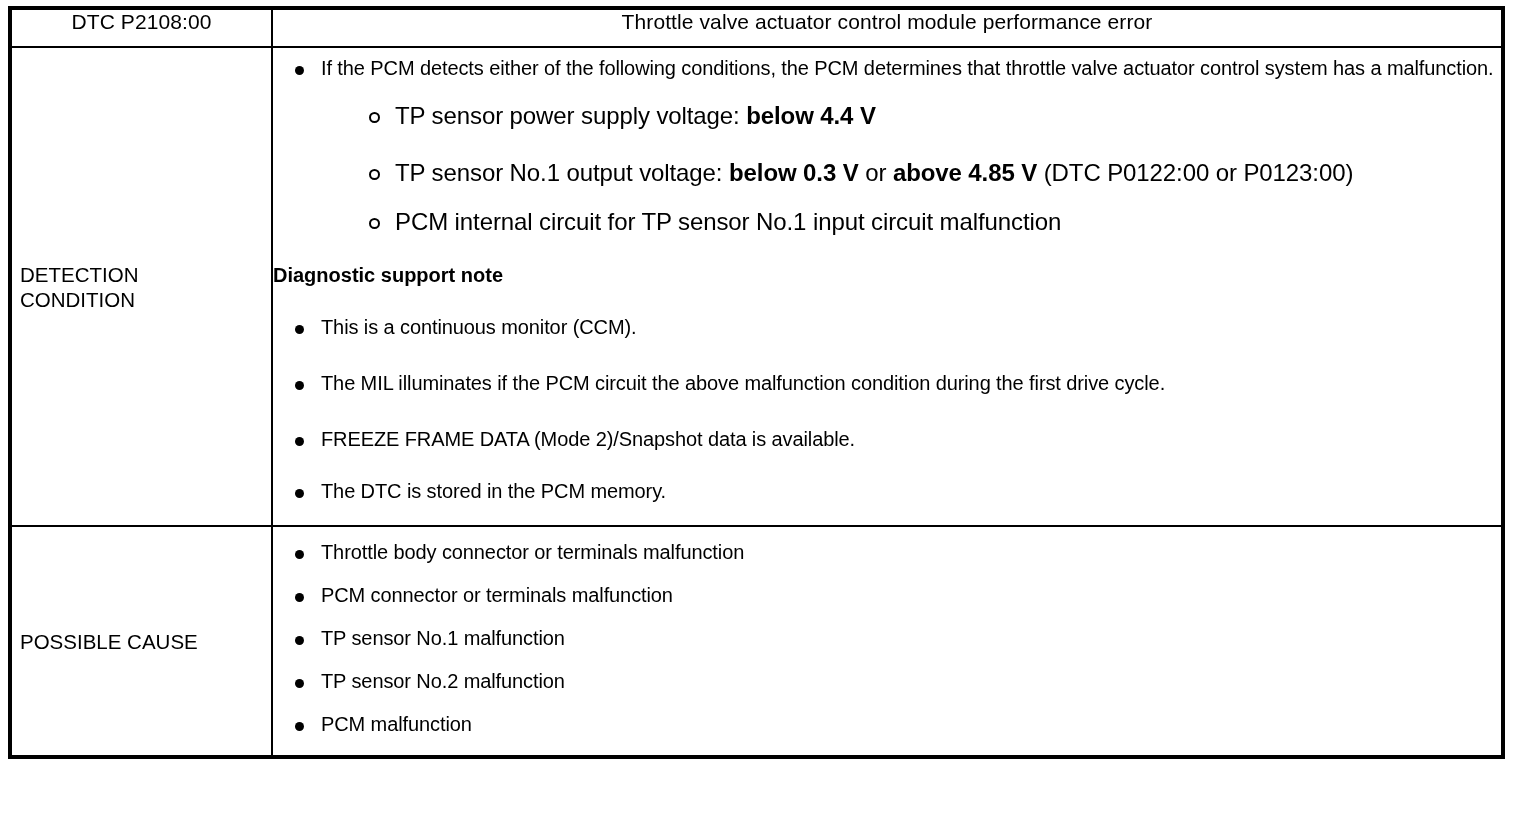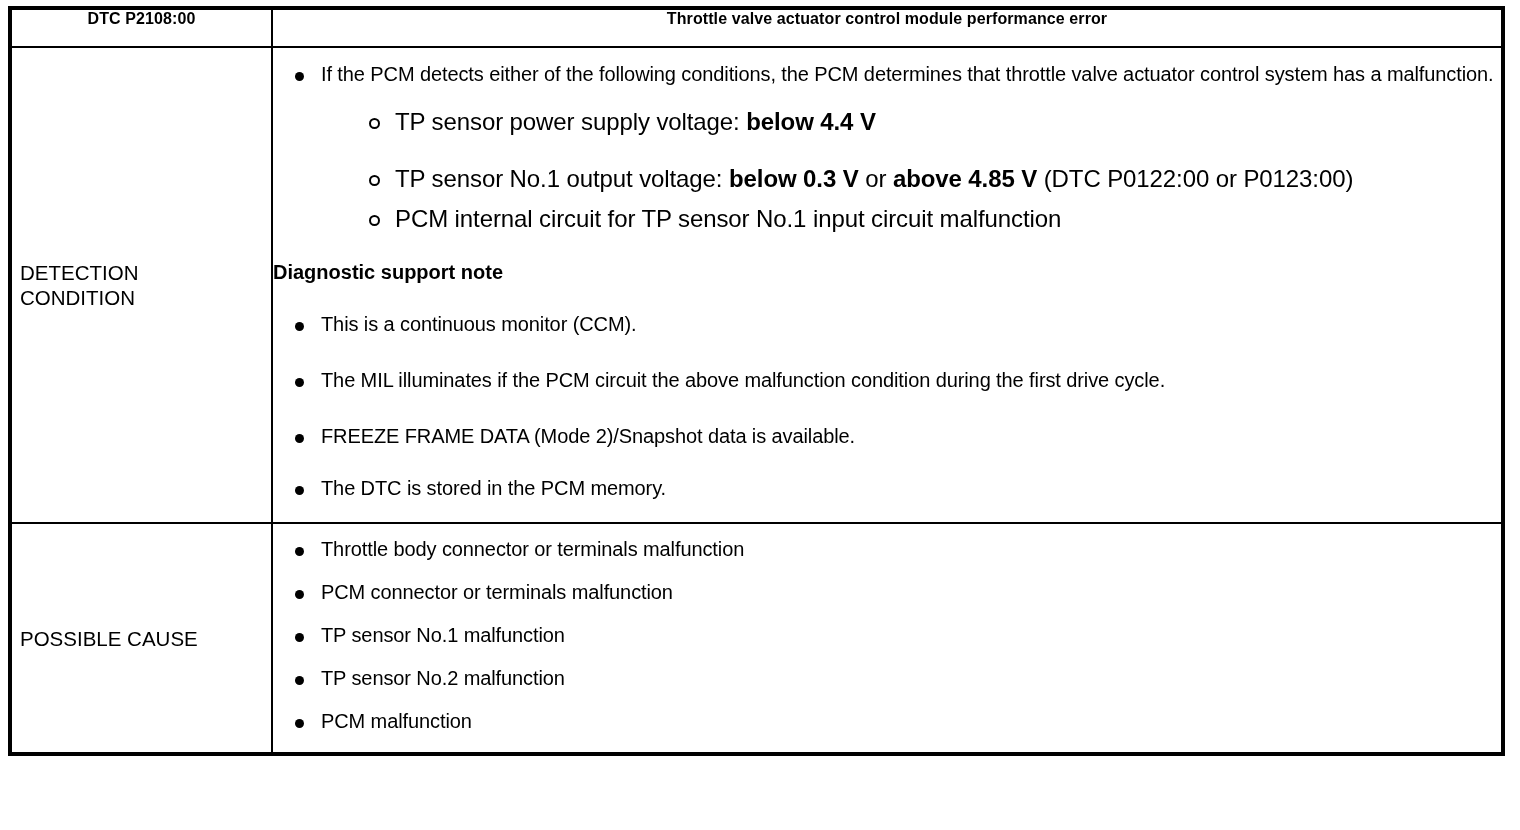--- a/index.html
+++ b/index.html
@@ -38,22 +38,22 @@
     vertical-align: top;
     padding: 0;
     background: #fff;
   }
   .col-label { width: 262px; }
 
   
   .hdr-code,
   .hdr-title {
     text-align: center;
-    font-weight: bold;
-    font-size: 16px;
+    font-weight: normal;
+    font-size: 21px;
     letter-spacing: 0.1px;
     height: 36px;
     vertical-align: middle;
     white-space: nowrap;
   }
   .hdr-code { padding: 4px 0 6px 0; }
   .hdr-title { padding: 4px 0 6px 0; }
 
   
   .row-label {
@@ -117,24 +117,24 @@
 
   .note-head {
     font-weight: bold;
     font-size: 20px;
     line-height: 27px;
   }
 
   .bullet-item b, .sub-item b { font-weight: bold; }
 
   
-  .d-b1  { margin-top: 13px; }
+  .d-b1  { margin-top: 7px; }
   .d-s1  { margin-top: 20px; }
   .d-s2  { margin-top: 30px; }
-  .d-s3  { margin-top: 13px; }
+  .d-s3  { margin-top: 22px; }
   .d-nh  { margin-top: 27px; }
   .d-b2  { margin-top: 25px; }
   .d-b3  { margin-top: 29px; }
   .d-b4  { margin-top: 29px; }
   .d-b5  { margin-top: 25px; }
   .d-end { height: 20px; }
 
   
   .c-first { margin-top: 12px; }
   .c-next  { margin-top: 16px; }

